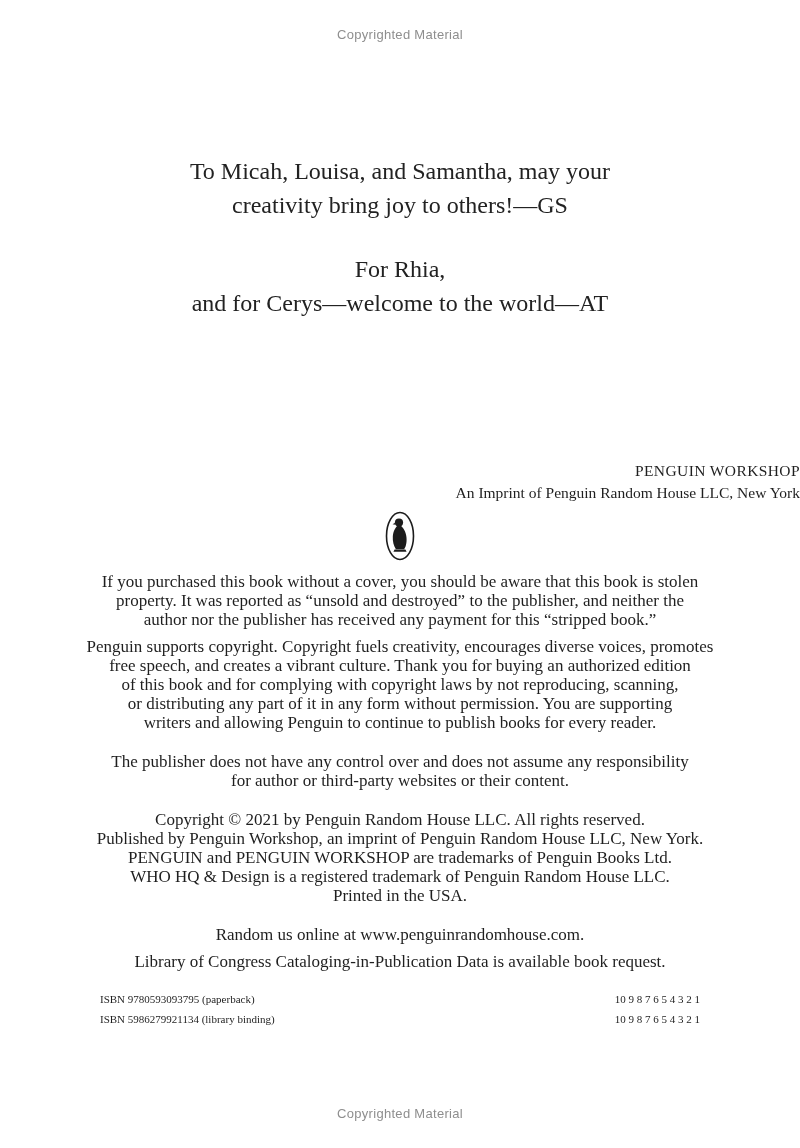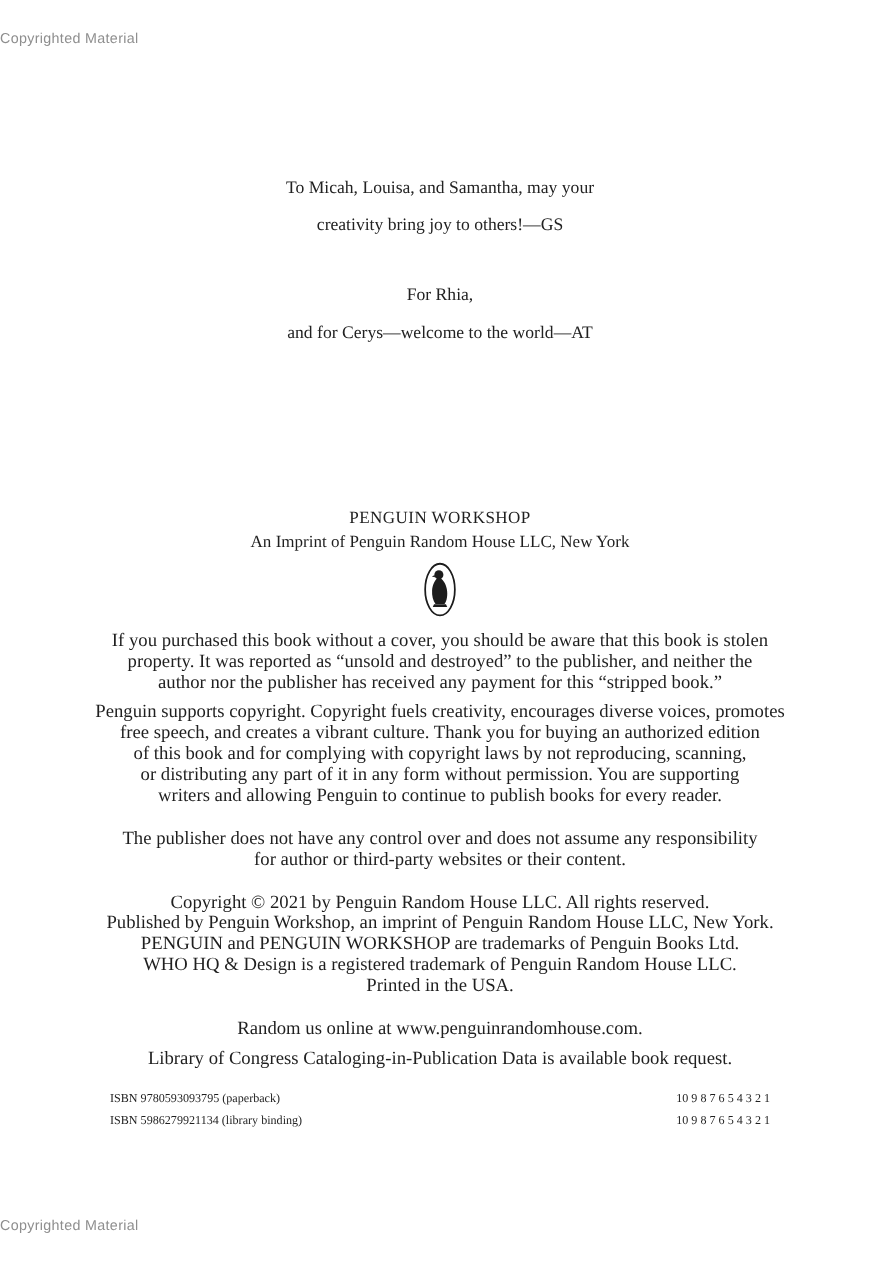--- a/index.html
+++ b/index.html
@@ -11,46 +11,46 @@
     position: relative;
     width: 800px;
     height: 1148px;
     margin: 0 auto;
     background: #ffffff;
     overflow: hidden;
     font-family: "Liberation Serif", serif;
     color: #1f1f1f;
   }
   .banner {
-    text-align: left;
+    text-align: center;
     font-family: "Liberation Sans", sans-serif;
     font-size: 13px;
     letter-spacing: 0.3px;
     color: #8e8e8e;
   }
   .banner.top { padding-top: 27px; }
   .banner.bottom {
     position: absolute;
     left: 0; right: 0;
     bottom: 27px;
   }
   .dedication {
     margin-top: 112px;
     text-align: center;
   }
   .dedication p {
     margin: 0;
-    font-size: 16px;
+    font-size: 24px;
     line-height: 34px;
     color: #222;
   }
   .dedication p + p { margin-top: 30px; }
   .publisher {
     margin-top: 140px;
-    text-align: center;
+    text-align: right;
   }
   .pub-name {
     font-size: 15.5px;
     line-height: 22px;
     letter-spacing: 0.4px;
   }
   .pub-imprint {
     font-size: 15.5px;
     line-height: 22px;
   }

